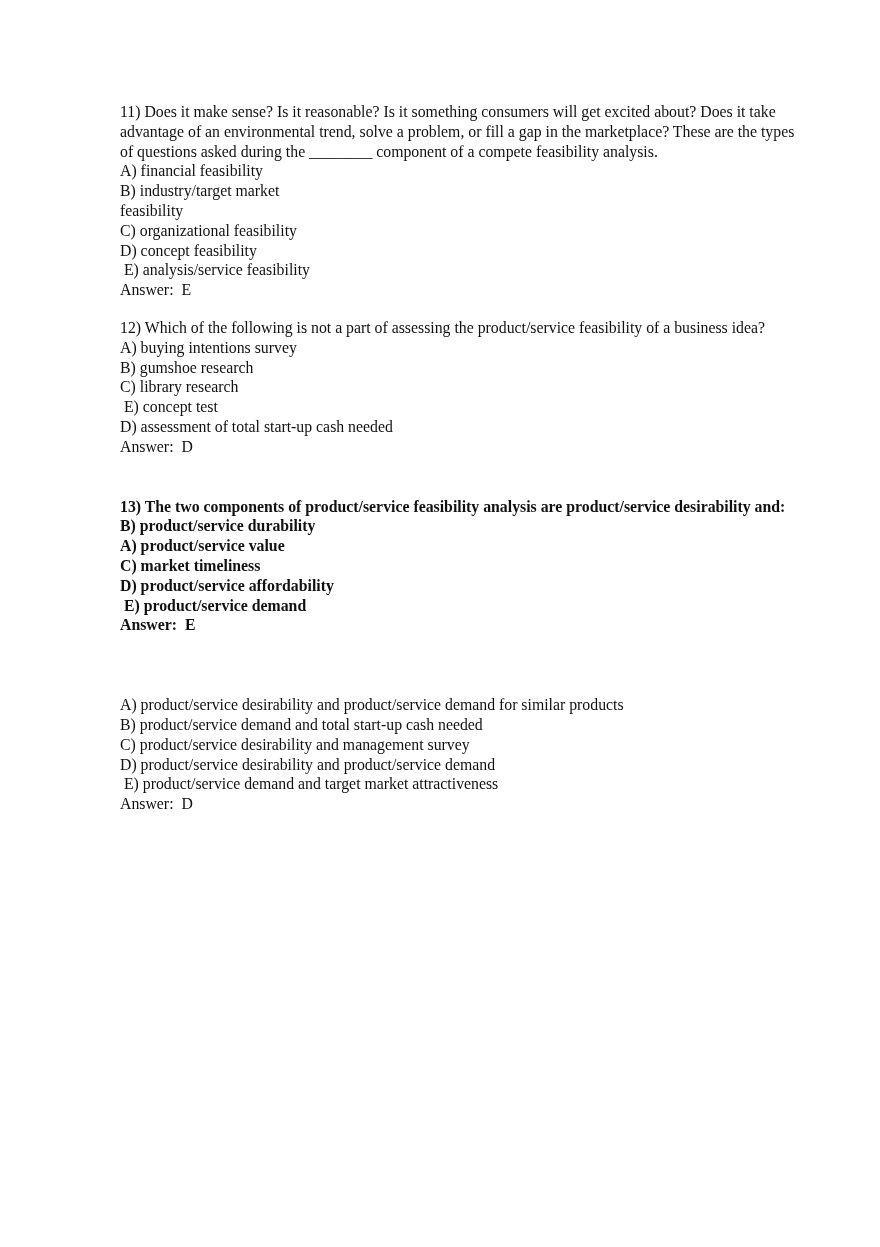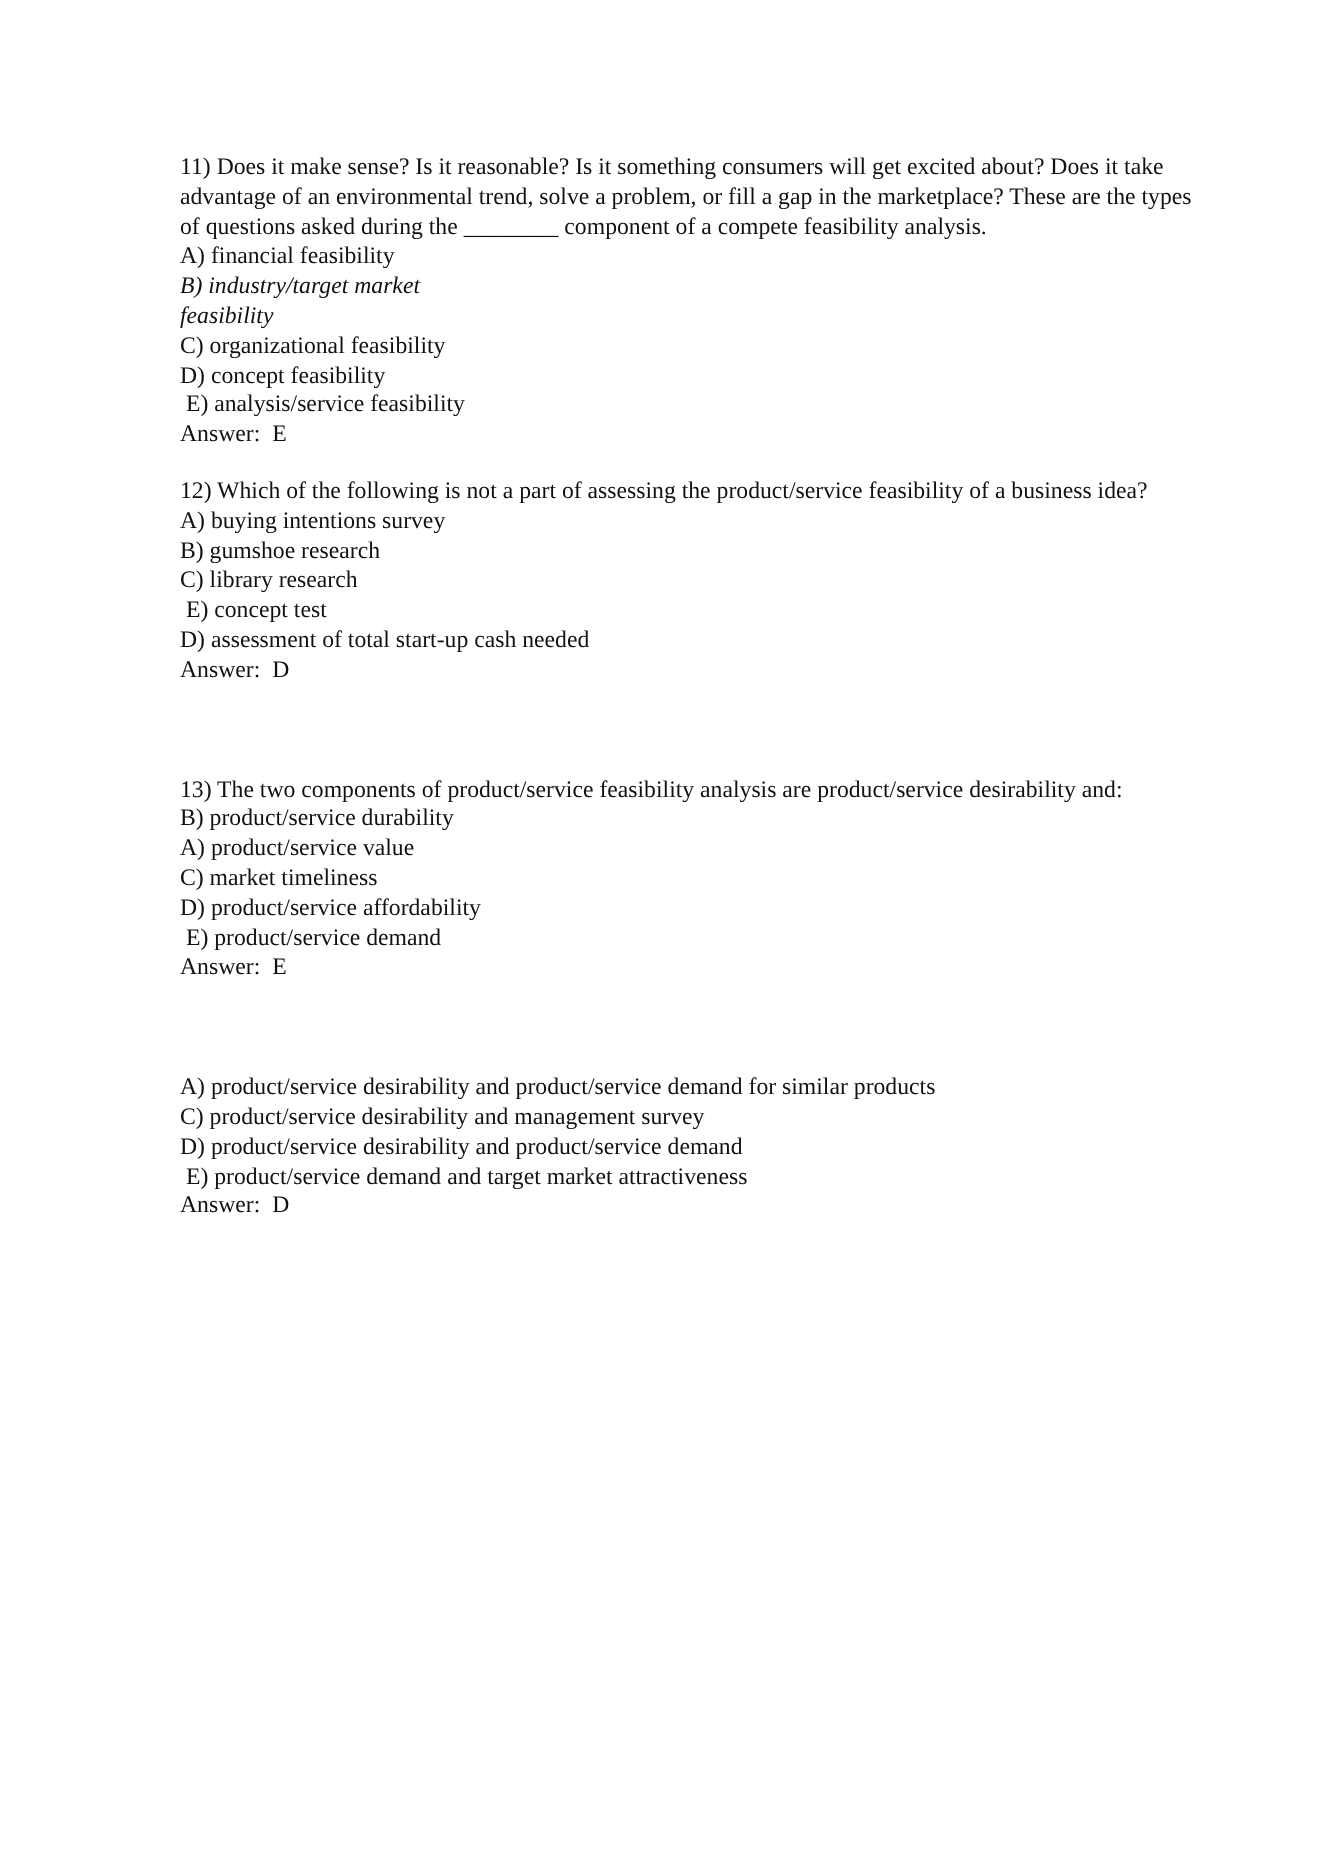--- a/index.html
+++ b/index.html
@@ -27,33 +27,33 @@
   .question { margin: 0; }
   .q-text {
     margin: 0;
     white-space: pre-line;
   }
   .option, .answer {
     margin: 0;
     white-space: pre-wrap;
   }
   #q12 { margin-top: 18px; }
-  #q13 { margin-top: 60px; }
+  #q13 { margin-top: 40px; font-weight: bold; }
   #q14 { margin-top: 60px; }
 </style>
 </head>
 <body>
 
 <div class="page">
   <div class="content">
 
     <section class="question" id="q11">
       <p class="q-text">11) Does it make sense? Is it reasonable? Is it something consumers will get excited about? Does it take advantage of an environmental trend, solve a problem, or fill a gap in the marketplace? These are the types of questions asked during the ________ component of a compete feasibility analysis.</p>
       <div class="option">A) financial feasibility</div>
-      <div class="option" style="white-space: pre-line; font-style: italic;">B) industry/target market
+      <div class="option" style="white-space: pre-line;">B) industry/target market
 feasibility</div>
       <div class="option">C) organizational feasibility</div>
       <div class="option">D) concept feasibility</div>
       <div class="option"> E) analysis/service feasibility</div>
       <div class="answer">Answer:  E</div>
     </section>
 
     <section class="question" id="q12">
       <p class="q-text">12) Which of the following is not a part of assessing the product/service feasibility of a business idea?</p>
       <div class="option">A) buying intentions survey</div>
@@ -69,20 +69,21 @@
       <div class="option">B) product/service durability</div>
       <div class="option">A) product/service value</div>
       <div class="option">C) market timeliness</div>
       <div class="option">D) product/service affordability</div>
       <div class="option"> E) product/service demand</div>
       <div class="answer">Answer:  E</div>
     </section>
 
     <section class="question" id="q14">
       <div class="option">A) product/service desirability and product/service demand for similar products</div>
+      <div class="option">B) product/service demand and total start-up cash needed</div>
       <div class="option">C) product/service desirability and management survey</div>
       <div class="option">D) product/service desirability and product/service demand</div>
       <div class="option"> E) product/service demand and target market attractiveness</div>
       <div class="answer">Answer:  D</div>
     </section>
 
   </div>
 </div>
 
 </body></html>

